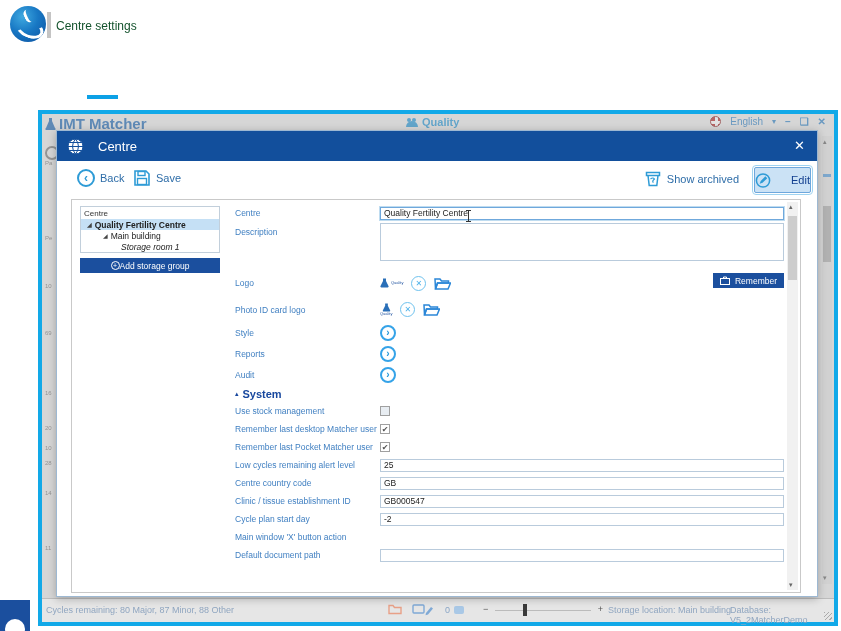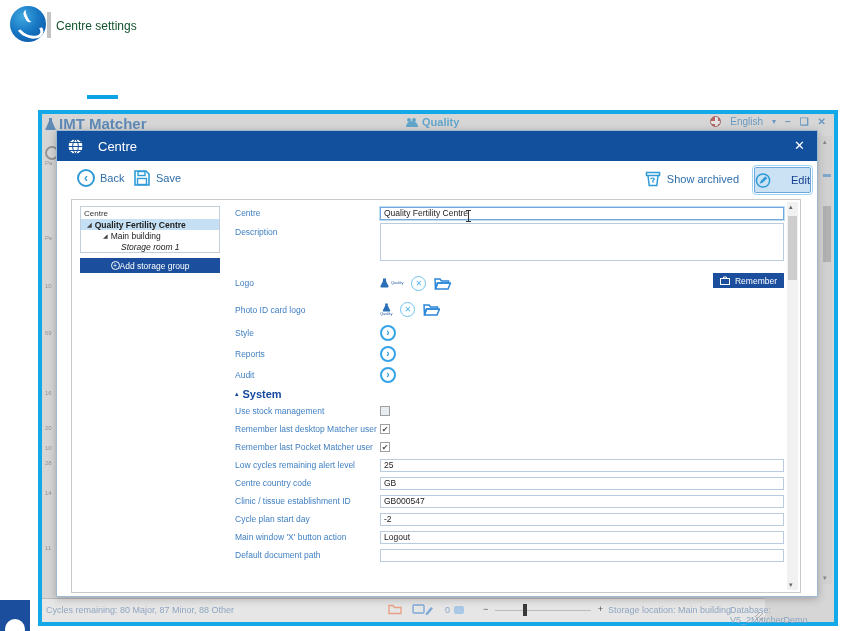--- a/index.html
+++ b/index.html
@@ -113,21 +113,21 @@
   .sect .stitle { font-size:11px; font-weight:bold; color:#17479e; }
   .cb { width:10px; height:10px; border:1px solid #a0a0a0; background:#e8edf2; font-size:8px; line-height:9px;
     text-align:center; color:#555; }
   .cb.on { background:#fff; }
   .irow { height:18px; }
   .form-scroll { position:absolute; right:2px; top:2px; bottom:2px; width:11px; background:#f1f1f1; }
   .form-scroll .arr { position:absolute; left:2px; font-size:7px; color:#666; }
   .form-scroll .thumb { position:absolute; left:1px; top:14px; width:9px; height:64px; background:#cdcdcd; }
 
   
-  .statusbar { position:absolute; left:0; bottom:0; width:723px; height:24px; background:#e6e6e6;
+  .statusbar { position:absolute; left:0; bottom:0; width:792px; height:24px; background:#e6e6e6;
     border-top:1px solid #bcbcbc; z-index:5; font-size:9px; color:#90a6c0; }
   .sb-item { position:absolute; top:6px; }
   .sb-cycles { left:4px; }
   .sb-count { left:403px; display:flex; gap:3px; align-items:center; color:#8aa6c6; }
   .sb-storage { left:566px; }
   .sb-db { left:688px; }
   .slider { position:absolute; left:441px; top:10px; width:120px; height:4px; }
   .slider .minus { position:absolute; left:0; top:-5px; color:#555; font-size:9px; }
   .slider .plus { position:absolute; right:0; top:-5px; color:#555; font-size:9px; }
   .slider .track { position:absolute; left:12px; right:12px; top:1px; border-top:1px solid #bbb; }
@@ -381,23 +381,20 @@
                 </span>
             </div>
             <div class="frow irow">
               <span class="flabel">Cycle plan start day</span>
               <span class="fctl">
                   <input class="tinput" value="-2" style="">
                 </span>
             </div>
             <div class="frow irow">
               <span class="flabel">Main window 'X' button action</span>
-              <span class="fctl">
-                  <input class="tinput" value="Logout" style="">
-                </span>
             </div>
 
             <div class="frow irow">
               <span class="flabel">Default document path</span>
               <span class="fctl">
                   <input class="tinput" value="" style="">
                 </span>
             </div>
           </div>
 

